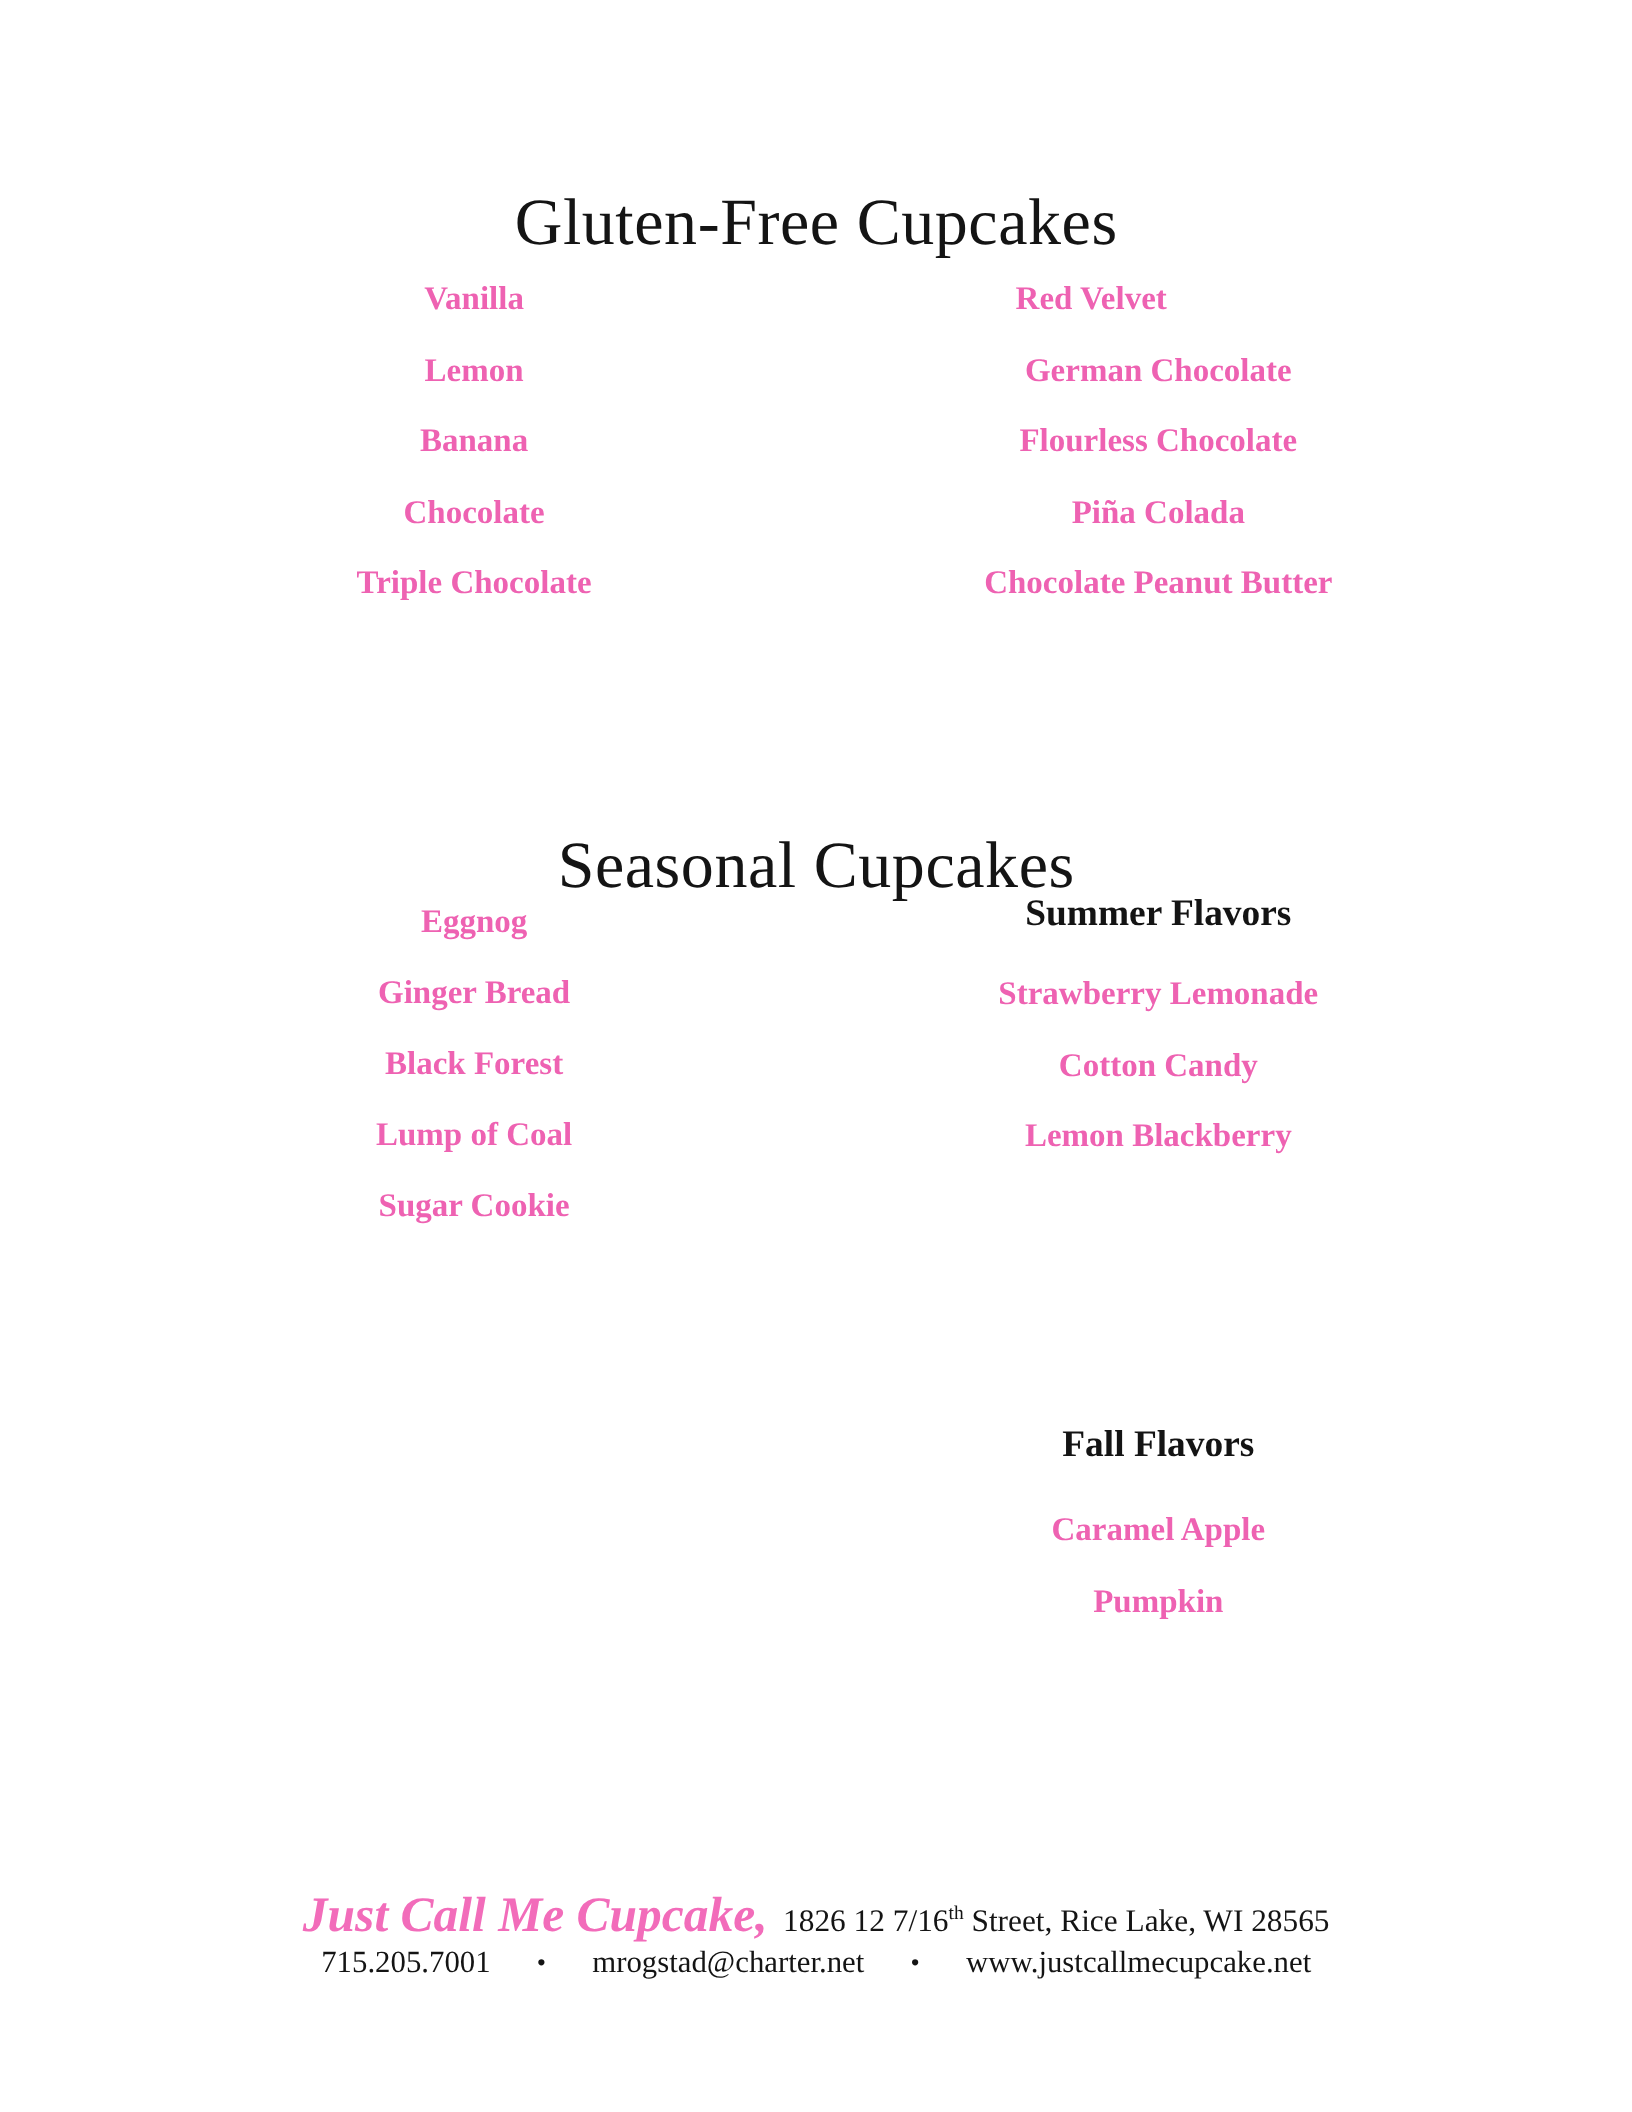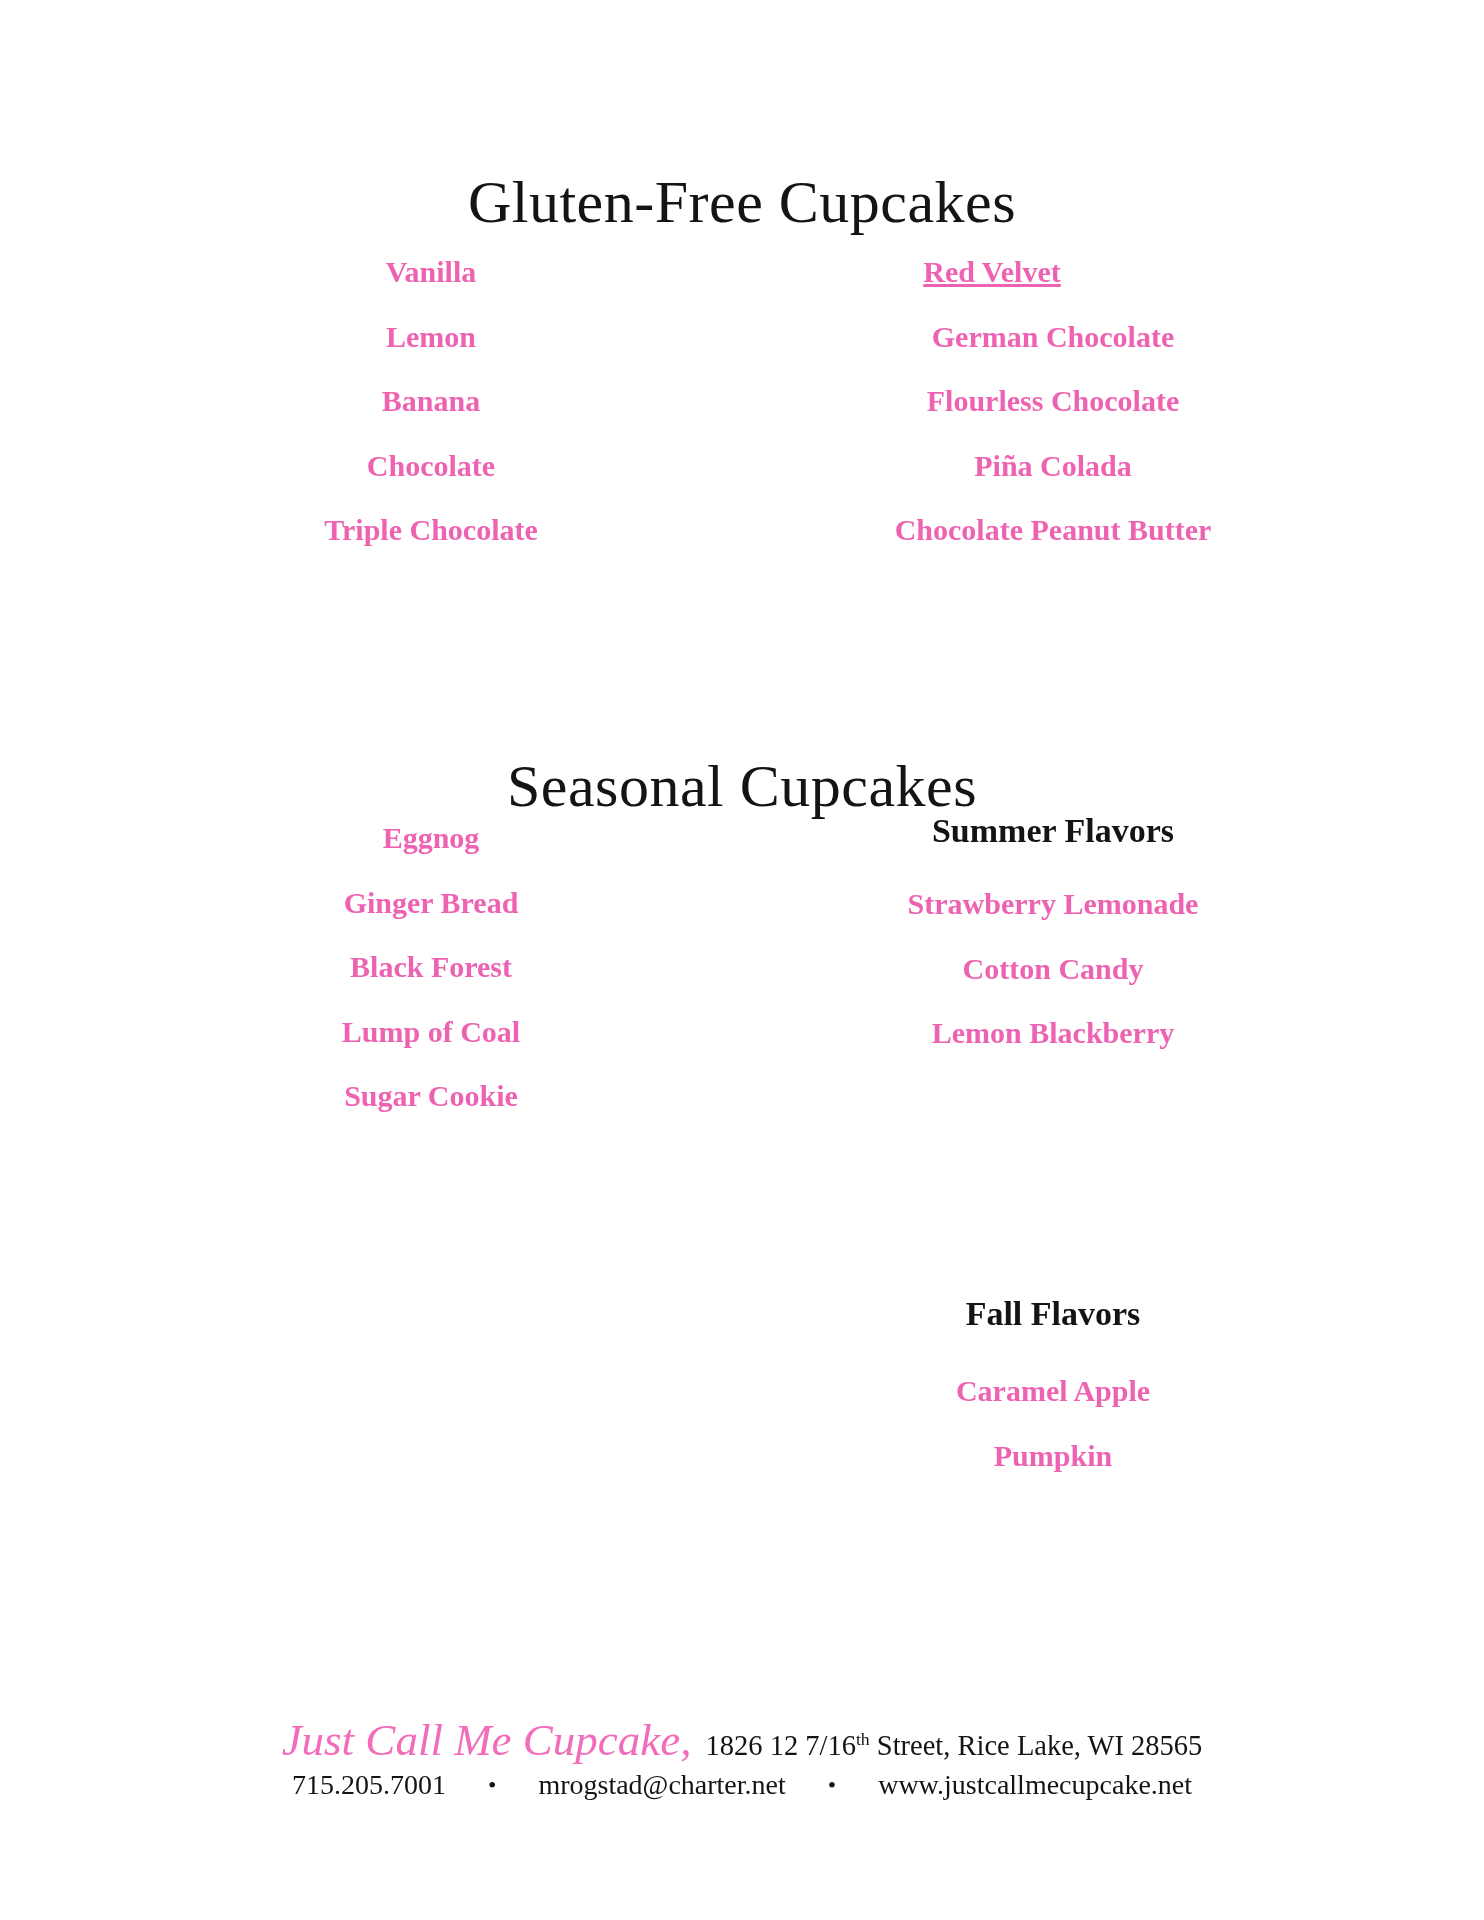--- a/index.html
+++ b/index.html
@@ -38,40 +38,40 @@
   #seasonal-grid{top:790px;}
 
   .flavor-list{list-style:none;margin:0;padding:0;}
   .flavor{
     height:64.5px;
     display:flex;align-items:center;justify-content:center;
     font-size:30px;font-weight:700;color:var(--pink);
     white-space:nowrap;
   }
   
-  #gf-grid .col-right .flavor:first-child{position:relative;left:-61px;text-decoration:underline;}
+  #gf-grid .col-right .flavor:first-child{position:relative;left:-61px;}
 
   .col-heading{
     height:50px;margin:0 0 16px 0;
     display:flex;align-items:center;justify-content:center;
     font-size:34px;font-weight:700;color:var(--ink);
     white-space:nowrap;
   }
 
   
   #fall-block{position:absolute;top:1273px;left:742px;width:622px;}
   #fall-block .col-heading{margin-bottom:20px;}
 
   
   #footer-line1{
     top:1698px;height:56px;
     display:flex;justify-content:center;align-items:baseline;
     white-space:nowrap;
   }
-  .brand{font-size:45px;font-weight:400;font-style:italic;color:var(--pink-footer);}
+  .brand{font-size:45px;font-weight:700;font-style:italic;color:var(--pink-footer);}
   .address{font-size:28.5px;color:var(--ink);margin-left:14px;}
   .address sup{font-size:.62em;line-height:0;}
   #footer-line2{
     top:1752px;height:34px;
     display:flex;justify-content:center;align-items:center;
     font-size:28px;color:var(--ink);white-space:nowrap;gap:28px;
   }
   .sep{margin:0 14px;font-size:24px;}
 </style>
 </head>

